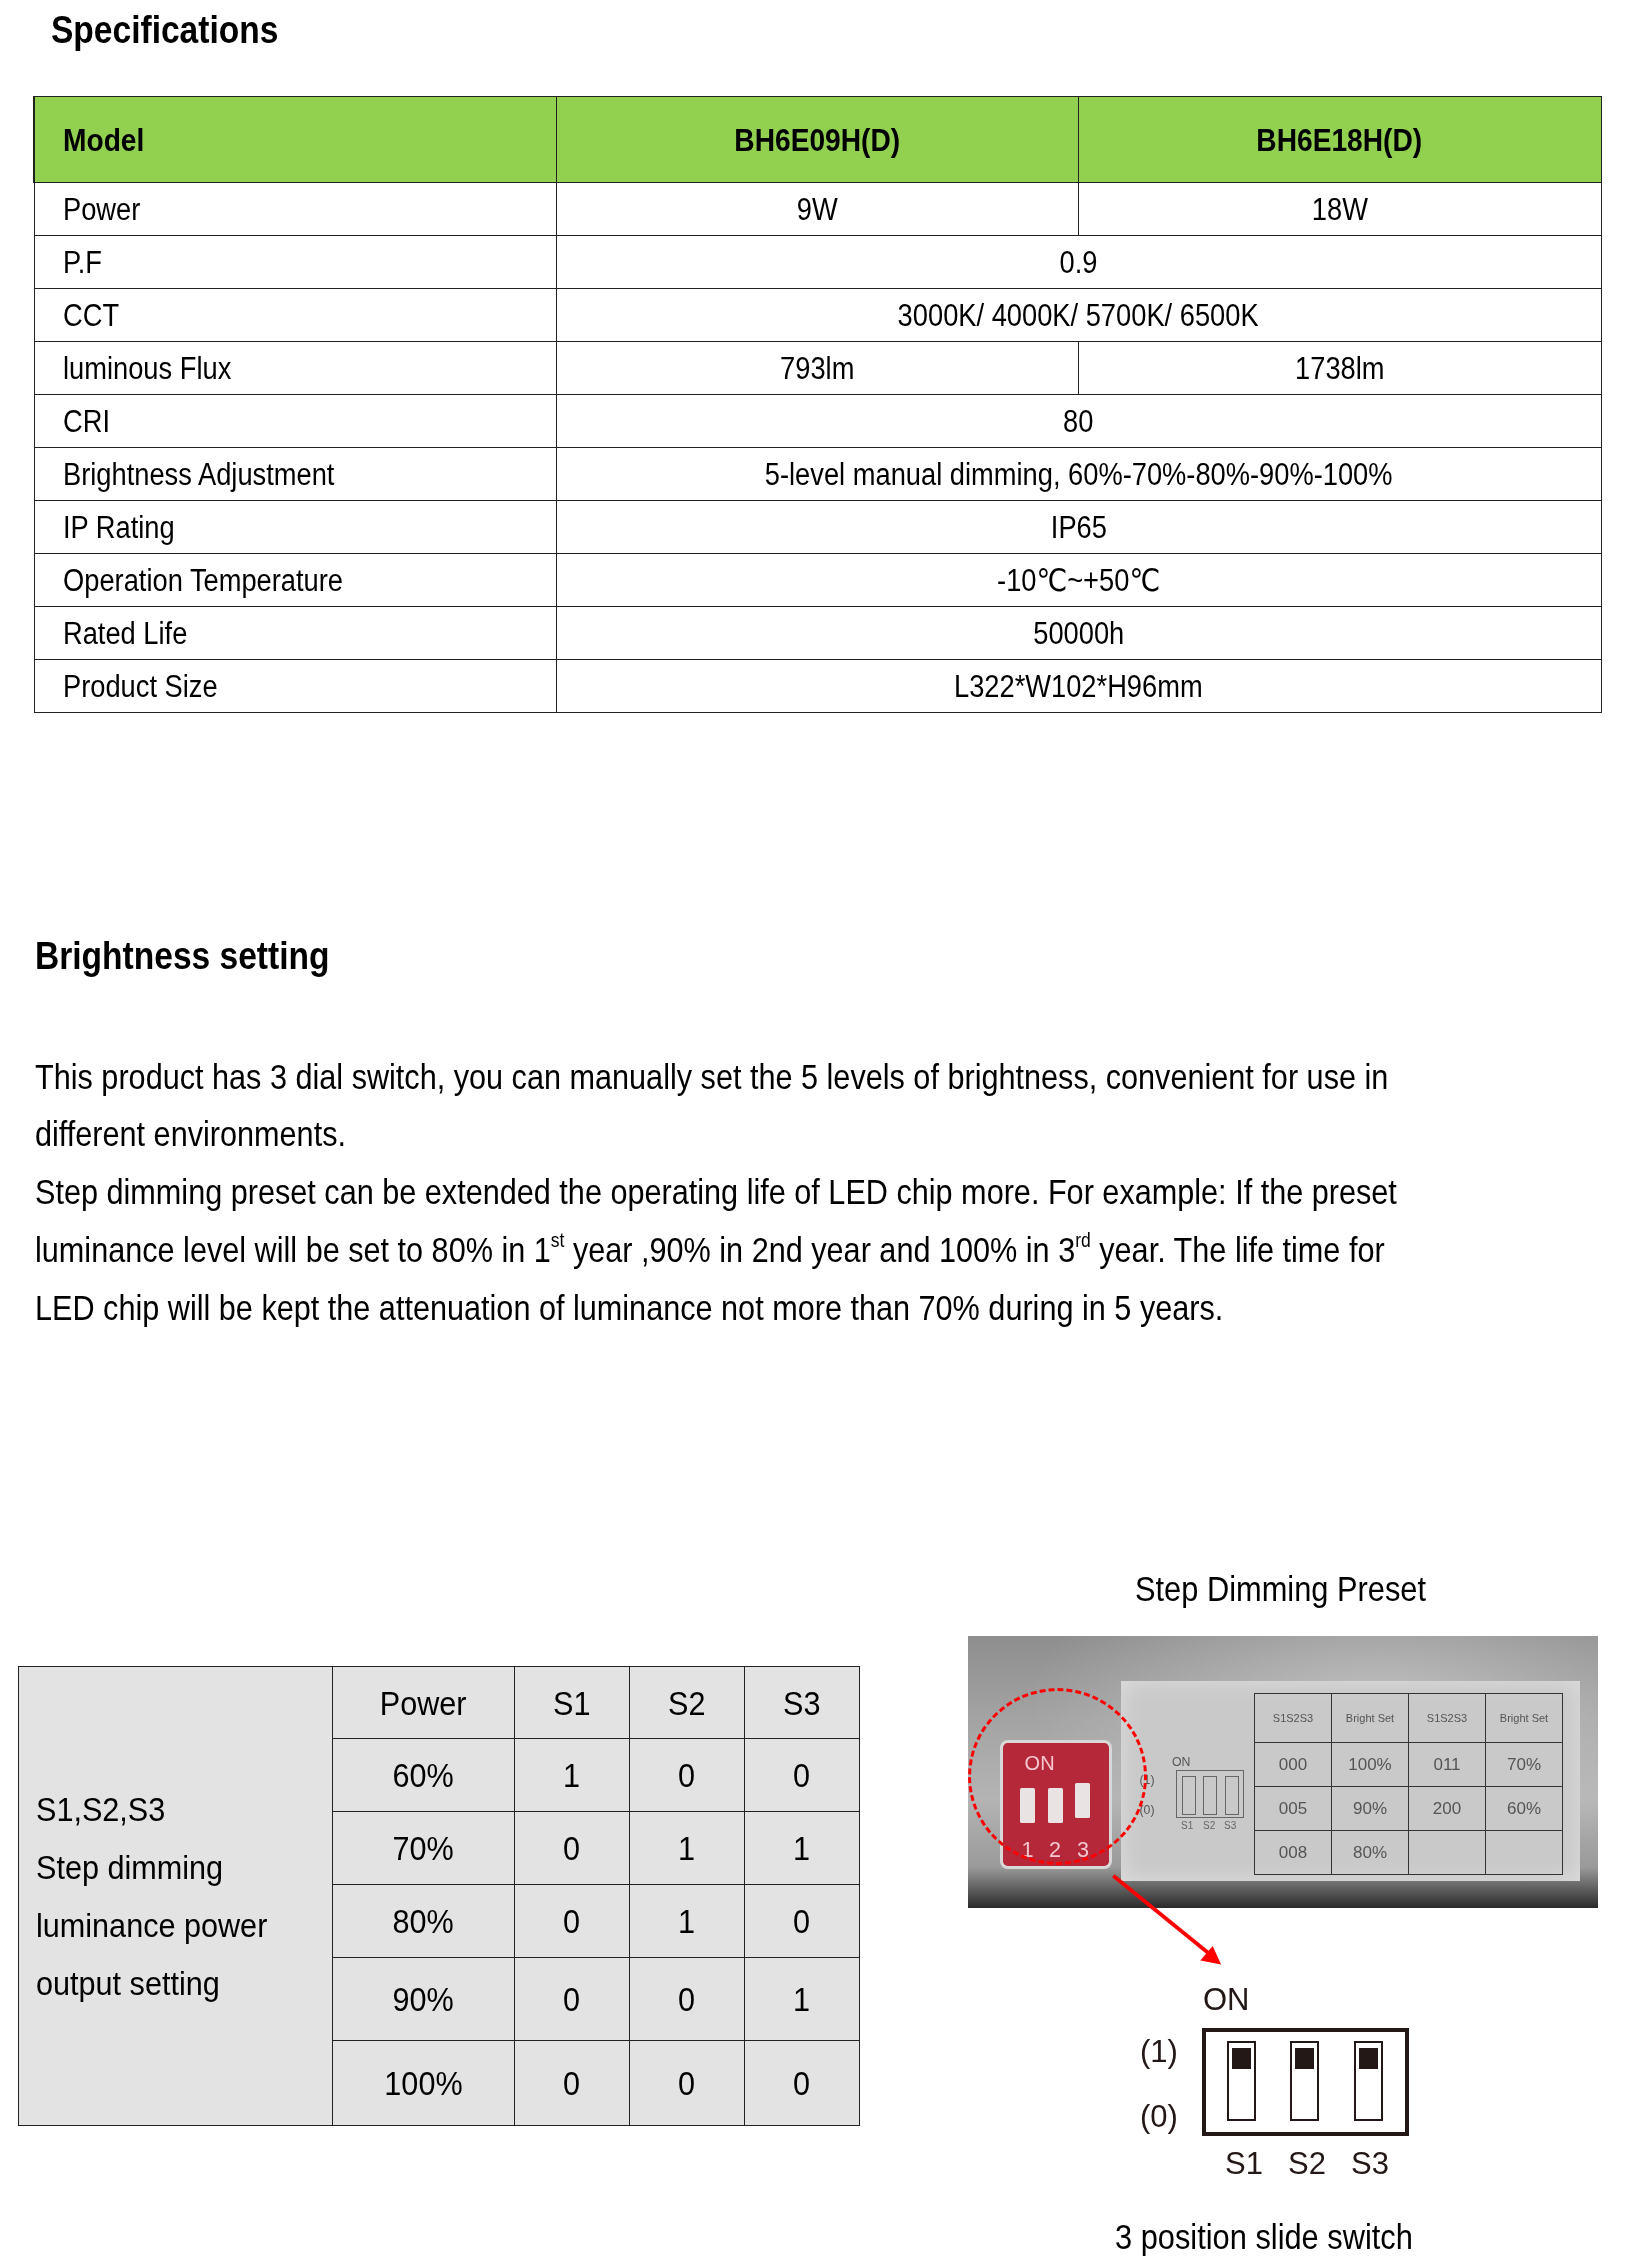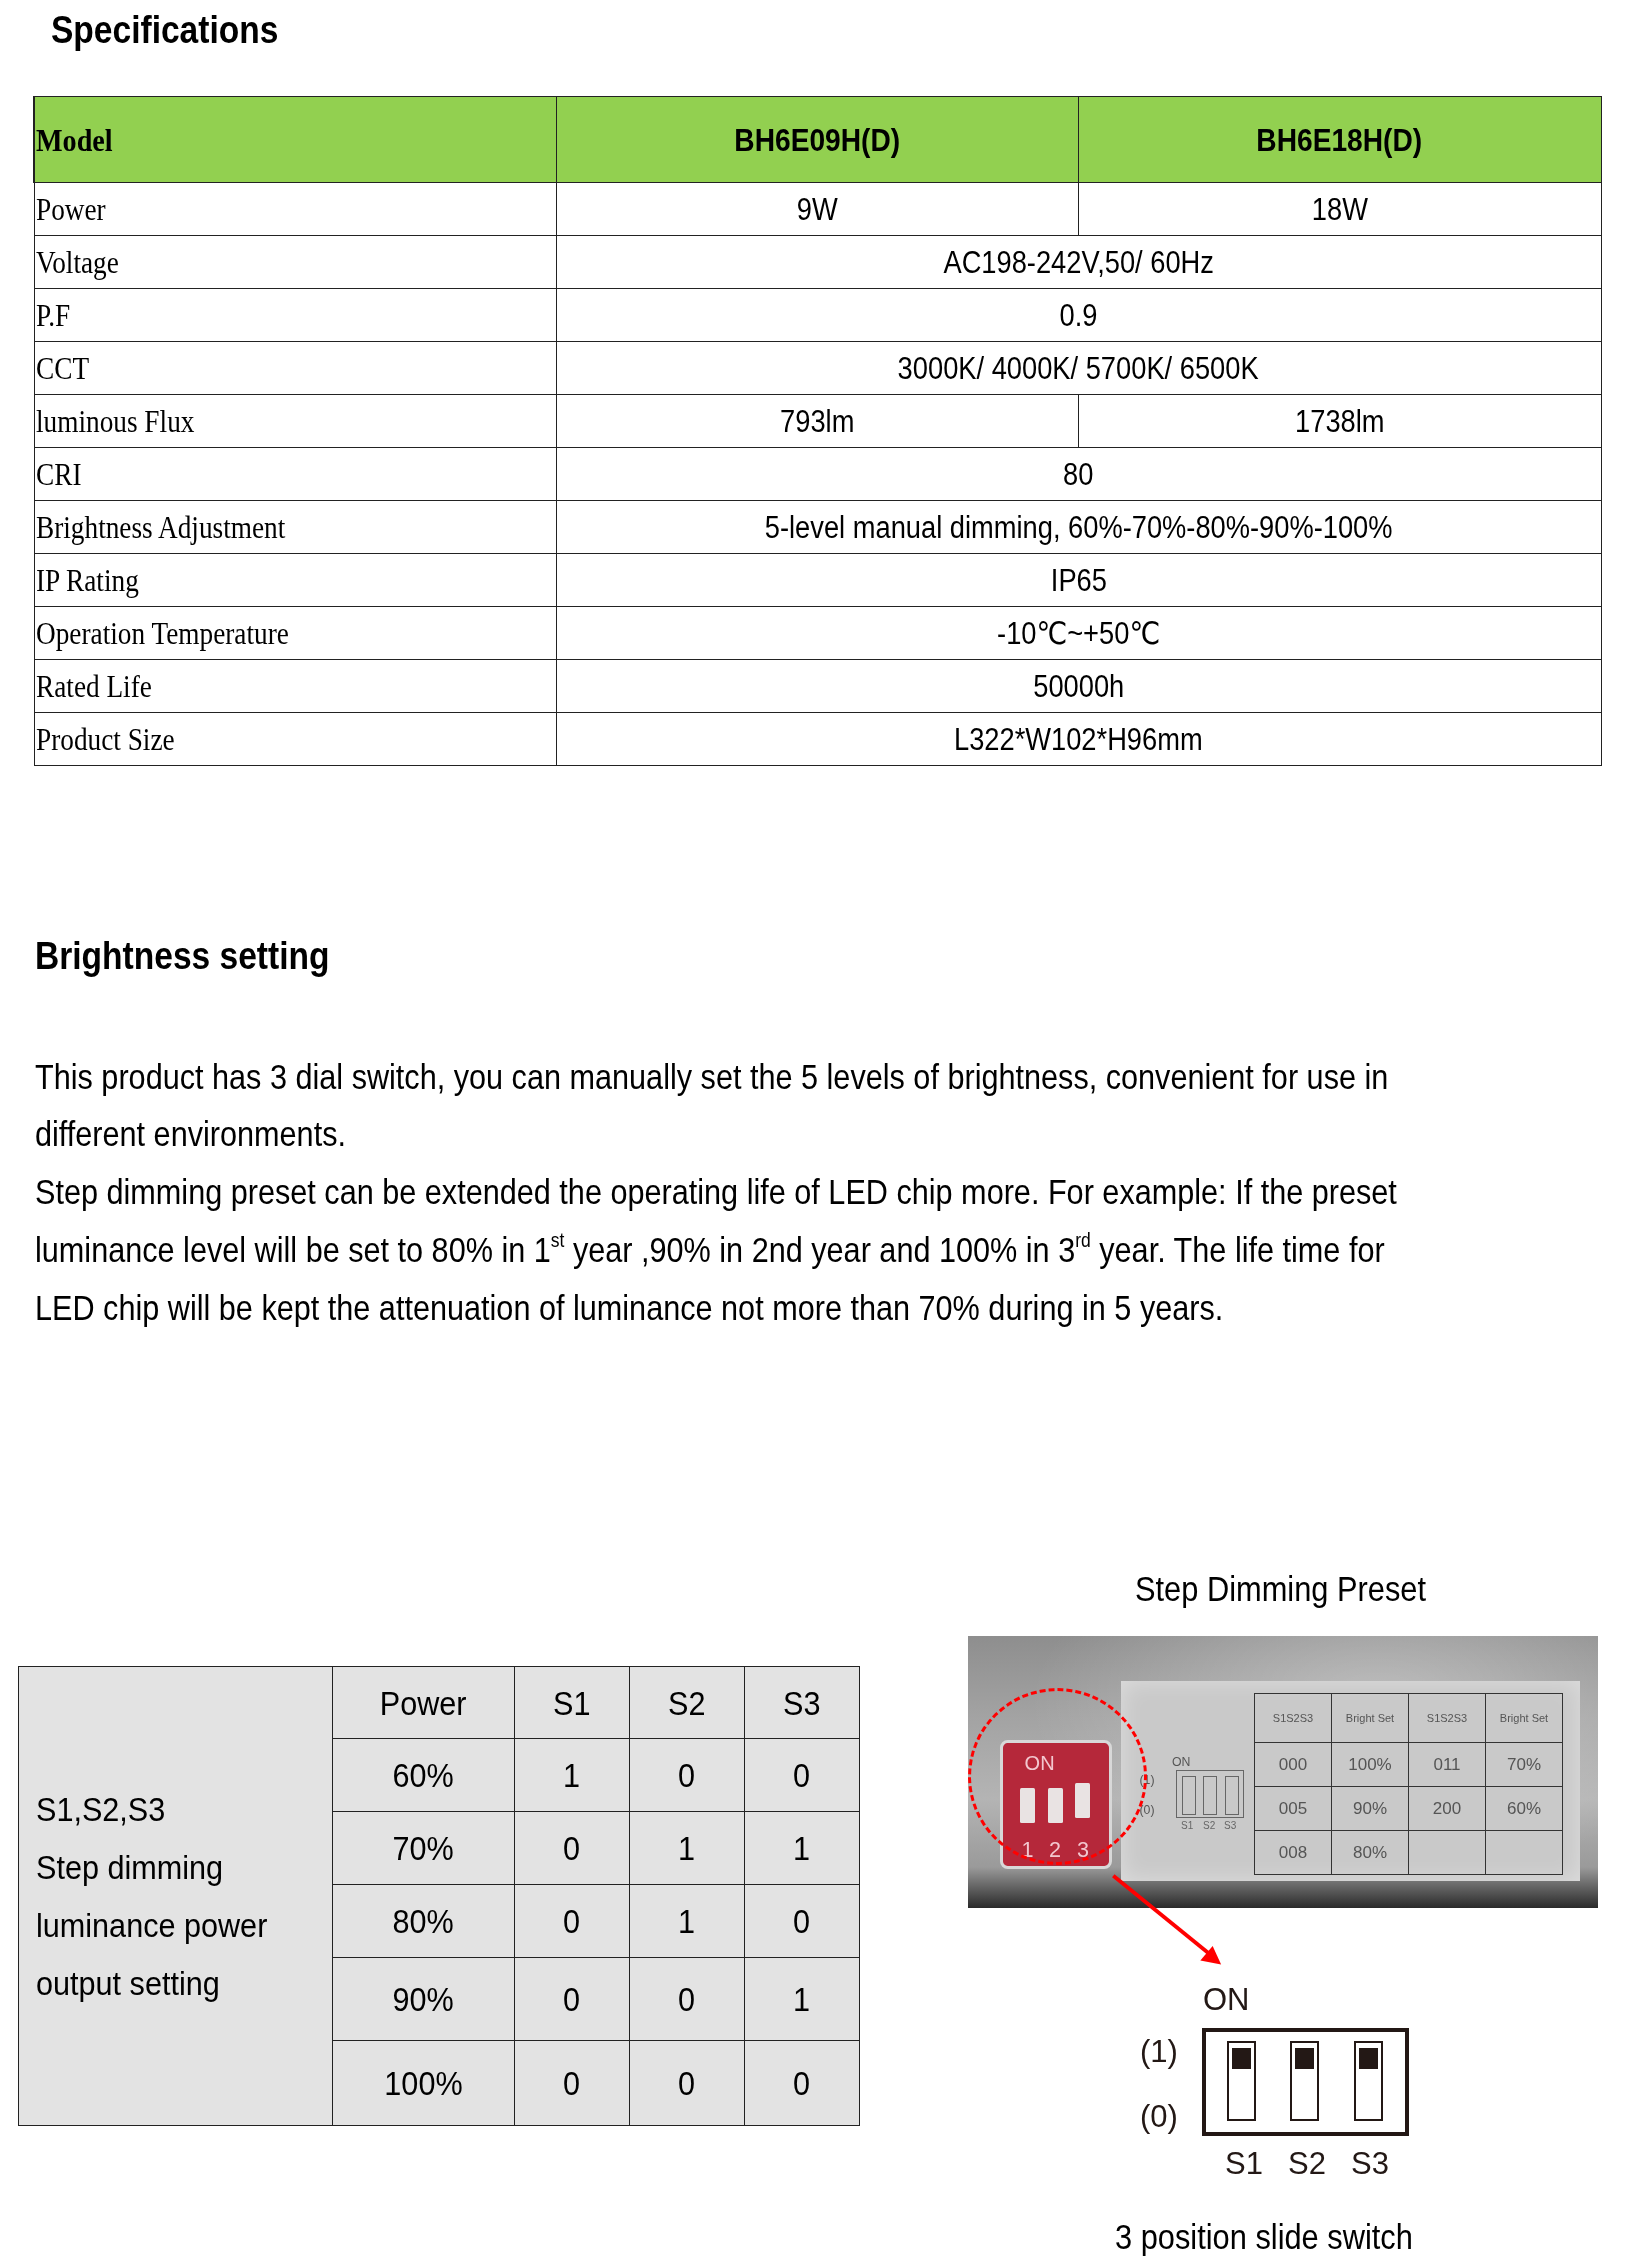--- a/index.html
+++ b/index.html
@@ -10,21 +10,21 @@
 
   
   .h-spec { left: 51px; top: 7.7px; font-size: 39px; font-weight: bold; transform: scaleX(0.86); transform-origin: left top; }
   .h-bright { left: 35px; top: 934px; font-size: 39px; font-weight: bold; transform: scaleX(0.86); transform-origin: left top; }
 
   
   .spec { position: absolute; left: 33px; top: 96px; width: 1568px; border-collapse: collapse; table-layout: fixed; }
   .spec td { border: 1.5px solid #222; height: 52px; font-size: 31px; padding: 0; line-height: 1; }
   .spec tr.hdr td { background: #92D050; height: 85px; font-weight: bold; font-size: 32px; }
   .spec tr.hdr td:first-child { border-left-width: 2.3px; }
-  .spec td.lbl { padding-left: 1px; text-align: left; font-family: Liberation Serif, serif; }
+  .spec td.lbl { padding-left: 28px; text-align: left; }
   .spec td.val { text-align: center; }
   .spec td span { display: inline-block; transform: scaleX(0.88); }
   .spec td.lbl span { transform-origin: left center; }
   .spec col.c1 { width: 522px; }
   .spec col.c2 { width: 522px; }
   .spec col.c3 { width: 523px; }
 
   
   .pline { left: 35px; font-size: 35px; transform: scaleX(0.875); transform-origin: left top; line-height: 1; }
   .pline sup { font-size: 20px; vertical-align: 15.4px; line-height: 0; }
@@ -88,24 +88,20 @@
     <td class="lbl"><span>Model</span></td>
     <td class="val"><span>BH6E09H(D)</span></td>
     <td class="val"><span>BH6E18H(D)</span></td>
   </tr>
   <tr>
     <td class="lbl"><span>Power</span></td>
     <td class="val"><span>9W</span></td>
     <td class="val"><span>18W</span></td>
   </tr>
   <tr>
-    <td class="lbl"><span>Voltage</span></td>
-    <td class="val" colspan="2"><span>AC198-242V,50/ 60Hz</span></td>
-  </tr>
-  <tr>
     <td class="lbl"><span>P.F</span></td>
     <td class="val" colspan="2"><span>0.9</span></td>
   </tr>
   <tr>
     <td class="lbl"><span>CCT</span></td>
     <td class="val" colspan="2"><span>3000K/ 4000K/ 5700K/ 6500K</span></td>
   </tr>
   <tr>
     <td class="lbl"><span>luminous Flux</span></td>
     <td class="val"><span>793lm</span></td>

